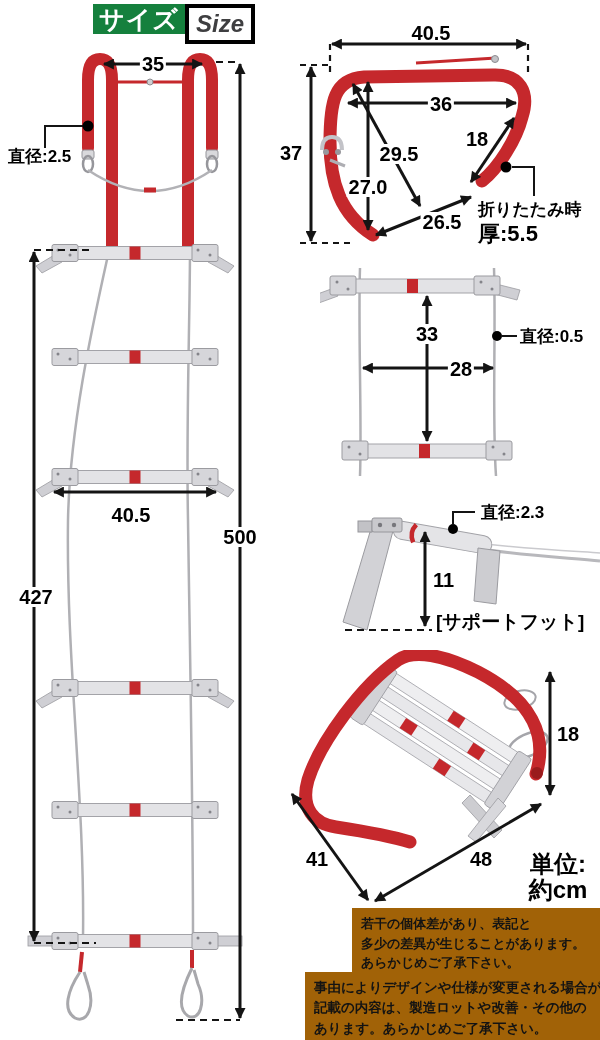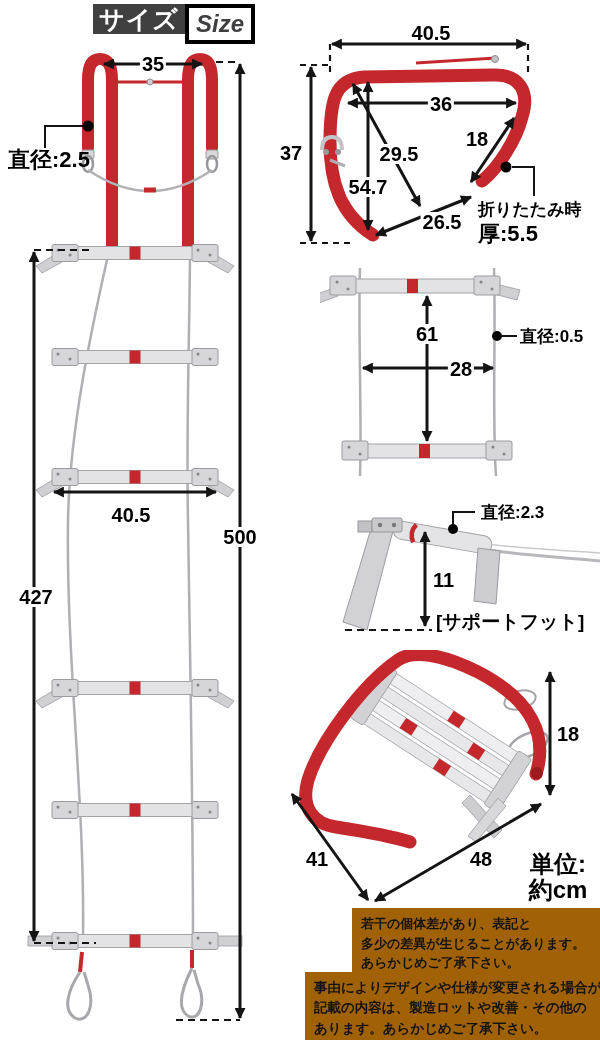--- a/index.html
+++ b/index.html
@@ -3,21 +3,21 @@
 <meta charset="utf-8">
 <style>
   html,body{margin:0;padding:0;background:#fff;}
   #page{position:relative;width:600px;height:1040px;background:#fff;overflow:hidden;
         font-family:"Liberation Sans","DejaVu Sans",sans-serif;color:#000;}
   svg.layer{position:absolute;}
   .dim{position:absolute;font-weight:bold;font-size:20px;line-height:1;white-space:nowrap;color:#000;}
   .dim.bg{background:#fff;padding:0 2px;}
   .cx{transform:translateX(-50%);}
   .jp{position:absolute;font-weight:bold;font-size:16px;line-height:1.15;white-space:nowrap;color:#000;}
-  .hdr-jp{position:absolute;left:93px;top:4px;width:92px;height:30px;background:#404040;color:#fff;
+  .hdr-jp{position:absolute;left:93px;top:4px;width:92px;height:30px;background:#15803d;color:#fff;
           font-size:25px;font-weight:bold;display:flex;align-items:center;justify-content:center;letter-spacing:1px;}
   .hdr-en{position:absolute;left:185px;top:4px;width:62px;height:32px;background:#fff;border:4px solid #000000;
           color:#3f3f41;font-size:24px;font-weight:bold;font-style:italic;display:flex;align-items:center;justify-content:center;}
   .unit{position:absolute;left:518px;top:851px;width:80px;text-align:center;font-weight:bold;font-size:24px;line-height:1.08;}
   .unit span{display:block;}
   .note{position:absolute;background:#a16207;font-size:13px;font-weight:600;line-height:1.5;padding:6px 9px;color:#131313;}
   .note span{display:block;white-space:nowrap;}
   .caption{position:absolute;font-weight:bold;font-size:19px;line-height:1;white-space:nowrap;}
 </style>
 </head>
@@ -215,36 +215,36 @@
       <line x1="550" y1="672" x2="550" y2="795" stroke="#141414" stroke-width="3" marker-start="url(#ah5)" marker-end="url(#ah5)"></line>
       <line x1="292" y1="794" x2="368" y2="900" stroke="#141414" stroke-width="3" marker-start="url(#ah5)" marker-end="url(#ah5)"></line>
       <line x1="541" y1="804" x2="375" y2="901" stroke="#141414" stroke-width="3" marker-start="url(#ah5)" marker-end="url(#ah5)"></line>
     </g>
   </svg>
 
   <div class="hdr-jp">サイズ</div>
   <div class="hdr-en">Size</div>
 
   <span class="dim bg cx" style="left:153px;top:54px">35</span>
-  <span class="jp" style="left:8px;top:147px;font-size:22px">直径:2.5</span>
+  <span class="jp" style="left:8px;top:147px;font-size:17px">直径:2.5</span>
   <span class="dim bg cx" style="left:131px;top:505px">40.5</span>
   <span class="dim bg cx" style="left:36px;top:587px">427</span>
   <span class="dim bg cx" style="left:240px;top:527px">500</span>
 
   <span class="dim cx" style="left:431px;top:23px">40.5</span>
   <span class="dim cx" style="left:291px;top:143px">37</span>
   <span class="dim bg cx" style="left:441px;top:94px">36</span>
   <span class="dim bg cx" style="left:399px;top:144px">29.5</span>
-  <span class="dim bg cx" style="left:368px;top:177px">54.7</span>
+  <span class="dim bg cx" style="left:368px;top:177px">27.0</span>
   <span class="dim cx" style="left:477px;top:129px">18</span>
   <span class="dim bg cx" style="left:442px;top:212px">26.5</span>
   <span class="jp" style="left:478px;top:200px;font-size:17px">折りたたみ時</span>
   <span class="jp" style="left:478px;top:221px;font-size:22px">厚:5.5</span>
 
-  <span class="dim bg cx" style="left:427px;top:324px">61</span>
+  <span class="dim bg cx" style="left:427px;top:324px">33</span>
   <span class="dim bg cx" style="left:461px;top:359px">28</span>
   <span class="jp" style="left:520px;top:327px;font-size:17px">直径:0.5</span>
 
   <span class="jp" style="left:481px;top:503px;font-size:17px">直径:2.3</span>
   <span class="dim" style="left:433px;top:570px">11</span>
   <span class="caption" style="left:436px;top:612px">[サポートフット]</span>
 
   <span class="dim" style="left:557px;top:724px">18</span>
   <span class="dim cx" style="left:317px;top:849px">41</span>
   <span class="dim cx" style="left:481px;top:849px">48</span>

